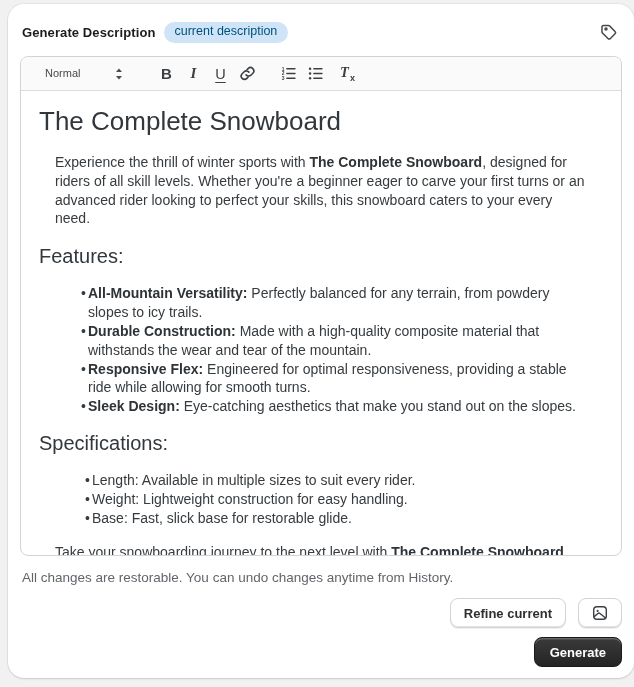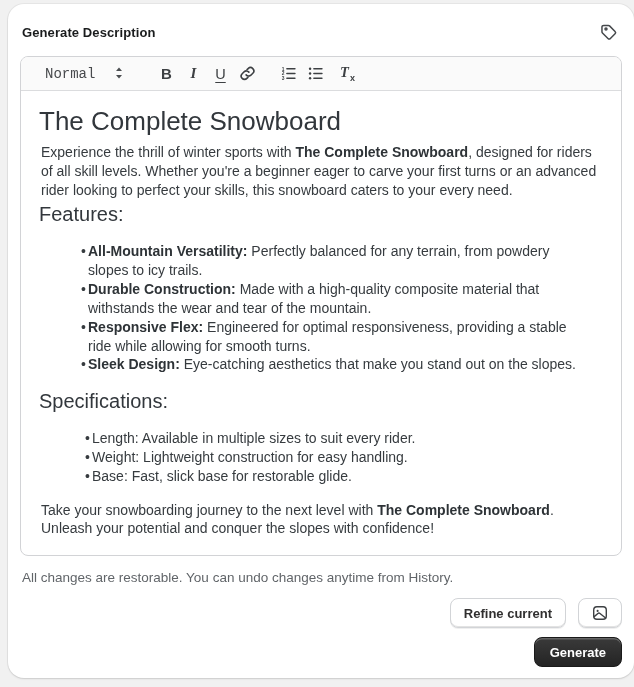--- a/index.html
+++ b/index.html
@@ -32,21 +32,21 @@
   }
   .toolbar{
     display:flex;align-items:center;height:33px;
     background:#fafafa;border-bottom:1px solid #dbdcde;
     padding:0 14px 0 18px;
   }
   .style-select{
     display:flex;align-items:flex-start;justify-content:space-between;
     width:92px;margin-right:22px;padding-left:6px;
     background:none;border:none;cursor:pointer;
-    font-size:14px;color:#47494c;font-family:Liberation Mono, monospace;
+    font-size:11px;color:#47494c;font-family:Liberation Sans, sans-serif;
   }
   .tbtn{
     background:none;border:none;cursor:pointer;
     width:20px;height:24px;display:flex;align-items:center;justify-content:center;
     margin:0 3.5px;padding:0;color:#3d4043;
   }
   .tbtn.b{font-weight:700;font-size:15px;font-family:"Liberation Sans",sans-serif;}
   .tbtn.i{font-style:italic;font-weight:600;font-size:15px;font-family:"Liberation Serif",serif;}
   .tbtn.u{font-size:14.5px;text-decoration:underline;text-underline-offset:2.5px;}
   .gap-lg{margin-left:17px;}
@@ -55,21 +55,21 @@
   .tx sub{font-family:"Liberation Sans",sans-serif;font-style:normal;font-weight:700;font-size:9px;margin-left:1px;}
   
   .content{
     height:446px;overflow:hidden;
     padding:12px 18px 6px 18px;
     font-family:"Liberation Sans",sans-serif;
     font-size:14px;line-height:1.345;color:#363b3f;
   }
   .content h1{font-size:26px;font-weight:400;margin:4px 0 6px;color:#32373c;line-height:1.15;}
   .content h2{font-size:20px;font-weight:400;margin:3px 0 3px;color:#32373c;line-height:1.25;}
-  .content p{margin:2px;}
+  .content p{margin:16px;}
   .content ul{margin:15px;padding:0;list-style:none;}
   .content li{position:relative;padding-left:34px;}
   .content li::before{content:"\2022";position:absolute;left:27px;}
   .content ul.specs li{padding-left:38px;}
   .content ul.specs li::before{left:31px;}
   .content strong{font-weight:700;color:#2e3337;}
   
   .note{margin:14px 2px 0;font-size:13.5px;color:#616569;}
   .btn-row{display:flex;justify-content:flex-end;gap:12px;}
   .row1{margin-top:13px;}
@@ -91,20 +91,21 @@
   }
   svg{display:block;}
 </style>
 </head>
 <body>
 
 <div class="card">
 
   <div class="hdr">
     <span class="hdr-title">Generate Description</span>
+    <span class="badge">current description</span>
     <span class="hdr-spacer"></span>
     <button class="icon-btn">
       <span>
         <svg width="17" height="17" viewBox="0 0 16 16" fill="none" stroke="#45484b" stroke-width="1.4">
           <path d="M2.6 1.3h4.3c.42 0 .83.17 1.13.47l5.2 5.2a1.6 1.6 0 0 1 0 2.26l-4.4 4.4a1.6 1.6 0 0 1-2.26 0l-5.2-5.2a1.6 1.6 0 0 1-.47-1.13V2.9c0-.88.72-1.6 1.7-1.6Z"></path>
           <circle cx="4.7" cy="4.7" r="0.95"></circle>
         </svg>
       </span>
     </button>
   </div>

